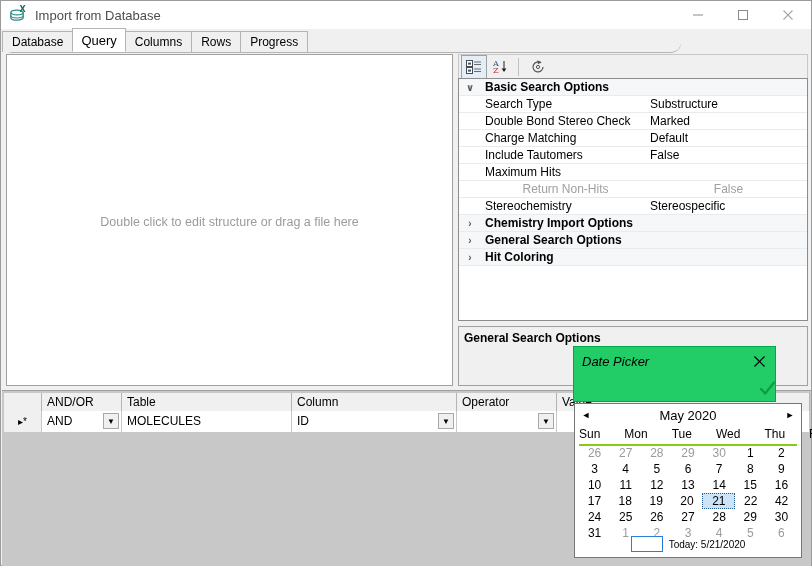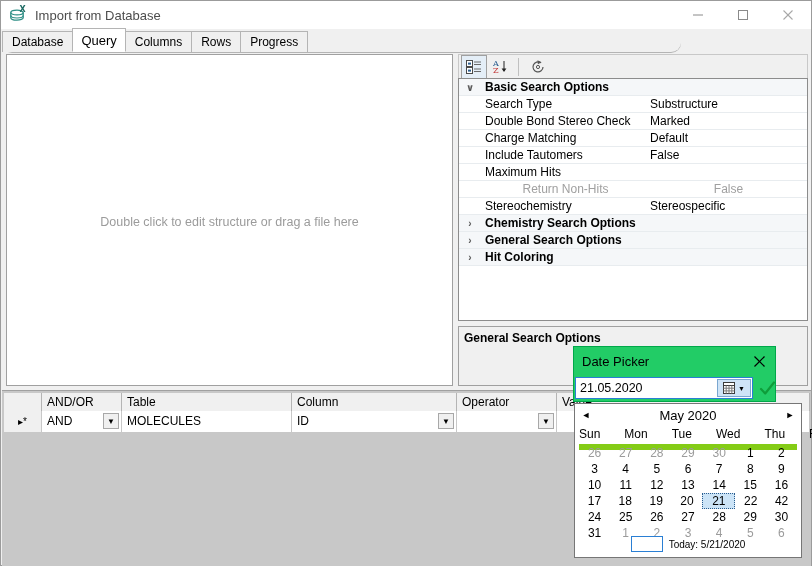--- a/index.html
+++ b/index.html
@@ -158,21 +158,21 @@
   }
   
   #datepicker{
     position:absolute;left:572px;top:345px;width:203px;height:56px;
     background:#22cc66;
     border:1px solid #00a84a;
     box-sizing:border-box;
     z-index:40;
   }
   #dp-title{
-    position:absolute;left:8px;top:7px;font-size:13px;color:#000;
+    position:absolute;left:8px;top:7px;font-size:13px;color:#000;font-style:italic;
   }
   #dp-close{
     position:absolute;right:6px;top:4px;width:20px;height:20px;
     display:flex;align-items:center;justify-content:center;
     font-size:15px;color:#000;
   }
   #dp-input-wrap{
     position:absolute;left:1px;top:30px;width:178px;height:22px;
     background:#ffffff;border:1px solid #2a7fd4;box-sizing:border-box;
     display:flex;align-items:center;
@@ -200,21 +200,21 @@
     font-size:12px;
   }
   #cal-head{
     position:absolute;left:0;top:0;width:226px;height:22px;
     display:flex;align-items:center;
   }
   #cal-prev,#cal-next{width:22px;height:22px;display:flex;align-items:center;justify-content:center;font-size:9px;color:#000;}
   #cal-title{flex:1 1 auto;text-align:center;font-size:13px;}
   #cal-dow{
     position:absolute;left:4px;top:22px;width:218px;height:18px;
-    display:flex;border-bottom:6px solid #84cc16;gap:24px;
+    display:flex;border-bottom:2px solid #84cc16;gap:24px;
   }
   .dow{flex:1 1 0;text-align:center;font-size:12px;color:#000;line-height:17px;}
   #cal-body{position:absolute;left:4px;top:41px;width:218px;}
   .wk{display:flex;height:16px;}
   .day{flex:1 1 0;text-align:center;font-size:12px;line-height:16px;color:#000;box-sizing:border-box;}
   .day.other{color:#9b9b9b;}
   .day.sel{
     background:#cce4f7;border:1px dotted #2a5d8f;line-height:14px;
   }
   #cal-foot{
@@ -338,21 +338,21 @@
       <div class="pname">Return Non-Hits</div>
       <div class="pval">False</div>
     </div>
     <div class="prow">
       <div class="exp"></div>
       <div class="pname">Stereochemistry</div>
       <div class="pval">Stereospecific</div>
     </div>
     <div class="prow cat">
       <div class="exp">›</div>
-      <div class="pname catlabel">Chemistry Search Options</div>
+      <div class="pname catlabel">Chemistry Import Options</div>
       <div class="pval"></div>
     </div>
     <div class="prow cat">
       <div class="exp">›</div>
       <div class="pname catlabel">General Search Options</div>
       <div class="pval"></div>
     </div>
     <div class="prow cat">
       <div class="exp">›</div>
       <div class="pname catlabel">Hit Coloring</div>
@@ -400,35 +400,20 @@
   </div>
 
   <div id="datepicker">
     <div id="dp-title">Date Picker</div>
     <div id="dp-close">
       <svg width="13" height="13" viewBox="0 0 13 13">
           <line x1="1.5" y1="1.5" x2="11.5" y2="11.5" stroke="#000" stroke-width="1.2"></line>
           <line x1="11.5" y1="1.5" x2="1.5" y2="11.5" stroke="#000" stroke-width="1.2"></line>
         </svg>
     </div>
-    <div id="dp-input-wrap">
-      <input id="dp-input" type="text" value="21.05.2020" style="">
-      <div id="dp-dropbtn">
-        <svg width="13" height="13" viewBox="0 0 13 13">
-          <rect x="0.5" y="0.5" width="11" height="11" fill="#fff" stroke="#3a3a3a"></rect>
-          <line x1="0.5" y1="3.5" x2="11.5" y2="3.5" stroke="#3a3a3a"></line>
-          <line x1="3.2" y1="3.5" x2="3.2" y2="11.5" stroke="#7a7a7a"></line>
-          <line x1="6" y1="3.5" x2="6" y2="11.5" stroke="#7a7a7a"></line>
-          <line x1="8.8" y1="3.5" x2="8.8" y2="11.5" stroke="#7a7a7a"></line>
-          <line x1="0.5" y1="6.2" x2="11.5" y2="6.2" stroke="#7a7a7a"></line>
-          <line x1="0.5" y1="8.9" x2="11.5" y2="8.9" stroke="#7a7a7a"></line>
-        </svg>
-        <span style="font-size:7px;line-height:1;">▼</span>
-      </div>
-    </div>
     <div id="dp-ok">
       <svg width="17" height="17" viewBox="0 0 17 17">
           <path d="M2 9 L6.2 13.5 L15 2.5" fill="none" stroke="#0f9d3a" stroke-width="2.2" stroke-linecap="round" stroke-linejoin="round"></path>
         </svg>
     </div>
   </div>
 
   <div id="calendar">
     <div id="cal-head">
       <div id="cal-prev">◄</div>

